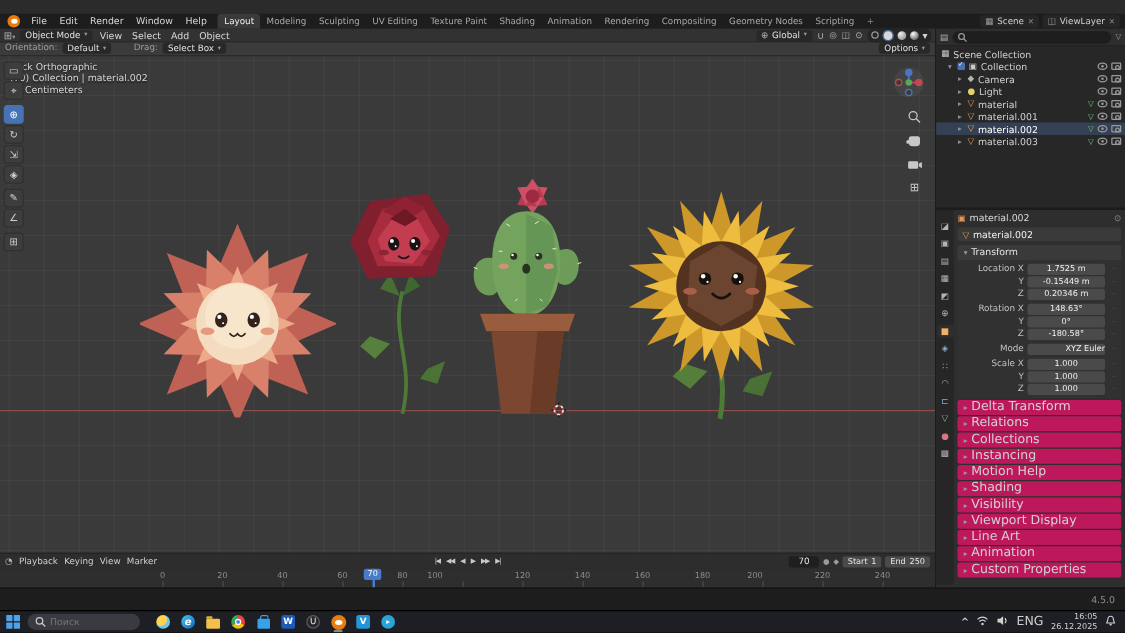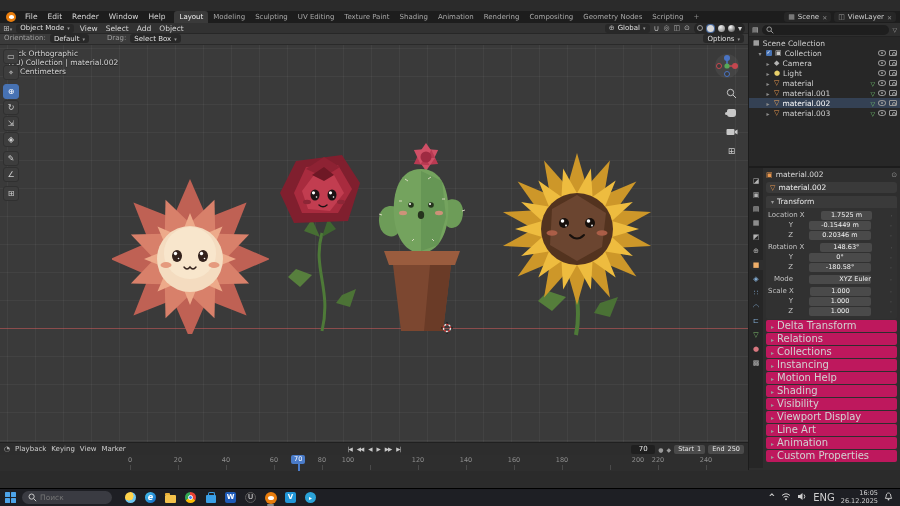--- a/index.html
+++ b/index.html
@@ -108,21 +108,21 @@
   .pcontent{margin-left:14px;padding:0 3px}
   .crumb{height:13px;display:flex;align-items:center;gap:3px;font-size:7.5px;color:#d8d8d8}
   .crumb .cico{color:#e9974d;font-size:7px}
   .crumb .pin{margin-left:auto;color:#8a8a8a;font-size:7px}
   .namerow{height:13px;display:flex;align-items:center}
   .namefield{flex:1;display:flex;align-items:center;gap:3px;background:#3a3a3a;border-radius:3px;height:11px;padding:0 4px;font-size:7.5px;color:#efefef}
   .namefield .cico{color:#e9974d;font-size:7px}
   .phead{height:12px;line-height:12px;background:#3a3a3a;border-radius:2px 2px 0 0;margin-top:2px;padding-left:5px;font-size:7.5px;color:#e4e4e4}
   .phead::before{content:"▾";color:#9a9a9a;margin-right:3px;font-size:6px}
   .pbody{background:#313131;border-radius:0 0 2px 2px;padding:2px 2px 3px 2px}
-  .prow{display:flex;align-items:center;height:10px;gap:16px}
+  .prow{display:flex;align-items:center;height:10px;gap:3px}
   .plabel{flex:1;text-align:right;font-size:7px;color:#c2c2c2;white-space:nowrap}
   .pfield{width:62px;background:#4a4a4a;border-radius:2px;height:9px;line-height:9px;text-align:center;color:#f1f1f1;font-size:6.5px}
   .pfield.dd{text-align:right;padding-left:4px;position:relative}
   .pfield.dd::after{content:"▾";position:absolute;right:3px;font-size:5px;color:#aaa}
   .pdot{width:8px;text-align:center;color:#777;font-size:6px}
   .ppanel{height:12px;line-height:12px;background:#be185d;border-radius:2px;margin-top:1px;padding-left:5px;font-size:10px;color:#d2d2d2}
   .ppanel::before{content:"▸";color:#9a9a9a;margin-right:3px;font-size:6px}
 
   
   .statusbar{position:absolute;left:0;top:470px;width:900px;height:18px;background:#1d1d1d;display:flex;align-items:center;border-top:1px solid #141414}
@@ -507,21 +507,21 @@
         <span class="tick" style="left:130px">0</span>
         <span class="tick" style="left:178px">20</span>
         <span class="tick" style="left:226px">40</span>
         <span class="tick" style="left:274px">60</span>
         <span class="tick" style="left:322px">80</span>
         <span class="tick" style="left:348px">100</span>
         <span class="tick" style="left:418px">120</span>
         <span class="tick" style="left:466px">140</span>
         <span class="tick" style="left:514px">160</span>
         <span class="tick" style="left:562px">180</span>
-        <span class="tick" style="left:638px">200</span>
+        <span class="tick" style="left:604px">200</span>
         <span class="tick" style="left:658px">220</span>
         <span class="tick" style="left:706px">240</span>
         <span class="tickmark" style="left:130px"></span>
           <span class="tickmark" style="left:178px"></span>
         <span class="tickmark" style="left:226px"></span>
           <span class="tickmark" style="left:274px"></span>
         <span class="tickmark" style="left:322px"></span>
           <span class="tickmark" style="left:370px"></span>
         <span class="tickmark" style="left:418px"></span>
           <span class="tickmark" style="left:466px"></span>
@@ -710,20 +710,23 @@
         <div class="ppanel"><span>Shading</span></div>
         <div class="ppanel"><span>Visibility</span></div>
         <div class="ppanel"><span>Viewport Display</span></div>
         <div class="ppanel"><span>Line Art</span></div>
         <div class="ppanel"><span>Animation</span></div>
         <div class="ppanel"><span>Custom Properties</span></div>
       </div>
     </div>
   </div>
 
+  <div class="statusbar">
+    <span class="version">4.5.0</span>
+  </div>
 
   <div class="taskbar">
     <span class="win">
         <span></span>
         <span></span>
         <span></span>
         <span></span>
       </span>
     <span class="tsearch">
       <svg width="9" height="9">

